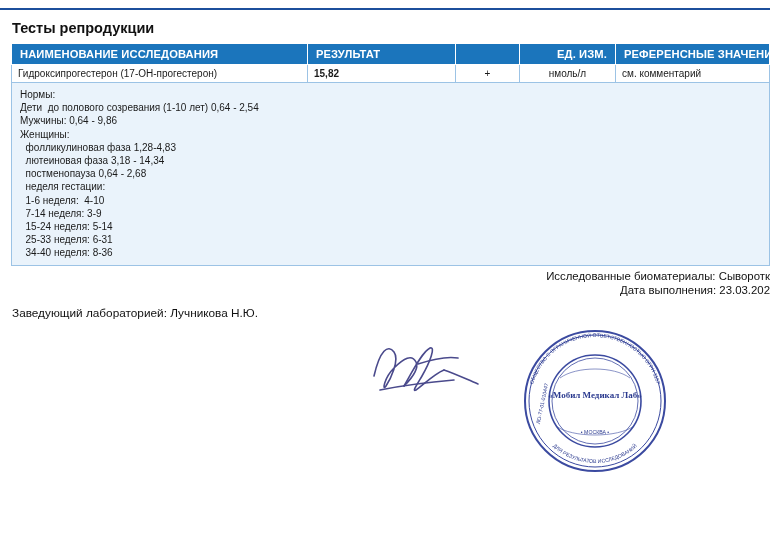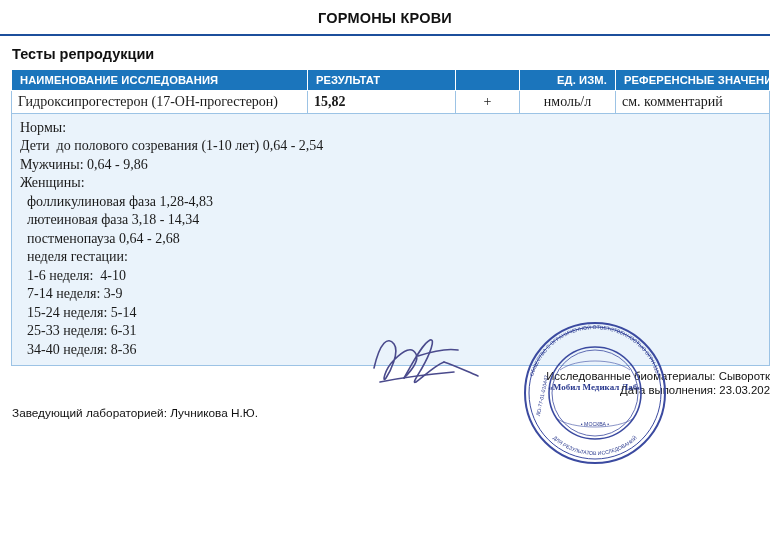--- a/index.html
+++ b/index.html
@@ -55,25 +55,24 @@
     border: 1px solid #ffffff;
     letter-spacing: 0.1px;
     white-space: nowrap;
     overflow: hidden;
   }
   table.results th.center {
     text-align: right;
   }
   table.results td {
     border: 1px solid #9cc3e5;
-    font-size: 14px;
+    font-size: 10px;
     padding: 3px 6px;
     background: #ffffff;
     vertical-align: top;
-    font-family: Liberation Serif, serif;
   }
   td.name-cell { }
   td.result-cell {
     font-weight: bold;
   }
   td.flag-cell {
     text-align: center;
   }
   td.unit-cell {
     text-align: center;
@@ -130,21 +129,20 @@
     font-weight: bold;
     fill: #2b3a8f;
     font-family: "Liberation Serif", serif;
   }
 </style>
 </head>
 <body>
 
 <div class="page">
 
-  <div class="doc-title">ГОРМОНЫ КРОВИ</div>
   <div class="title-rule"></div>
 
   <div class="section-title">Тесты репродукции</div>
 
   <table class="results">
     <colgroup>
       <col style="width:296px">
       <col style="width:148px">
       <col style="width:64px">
       <col style="width:96px">

